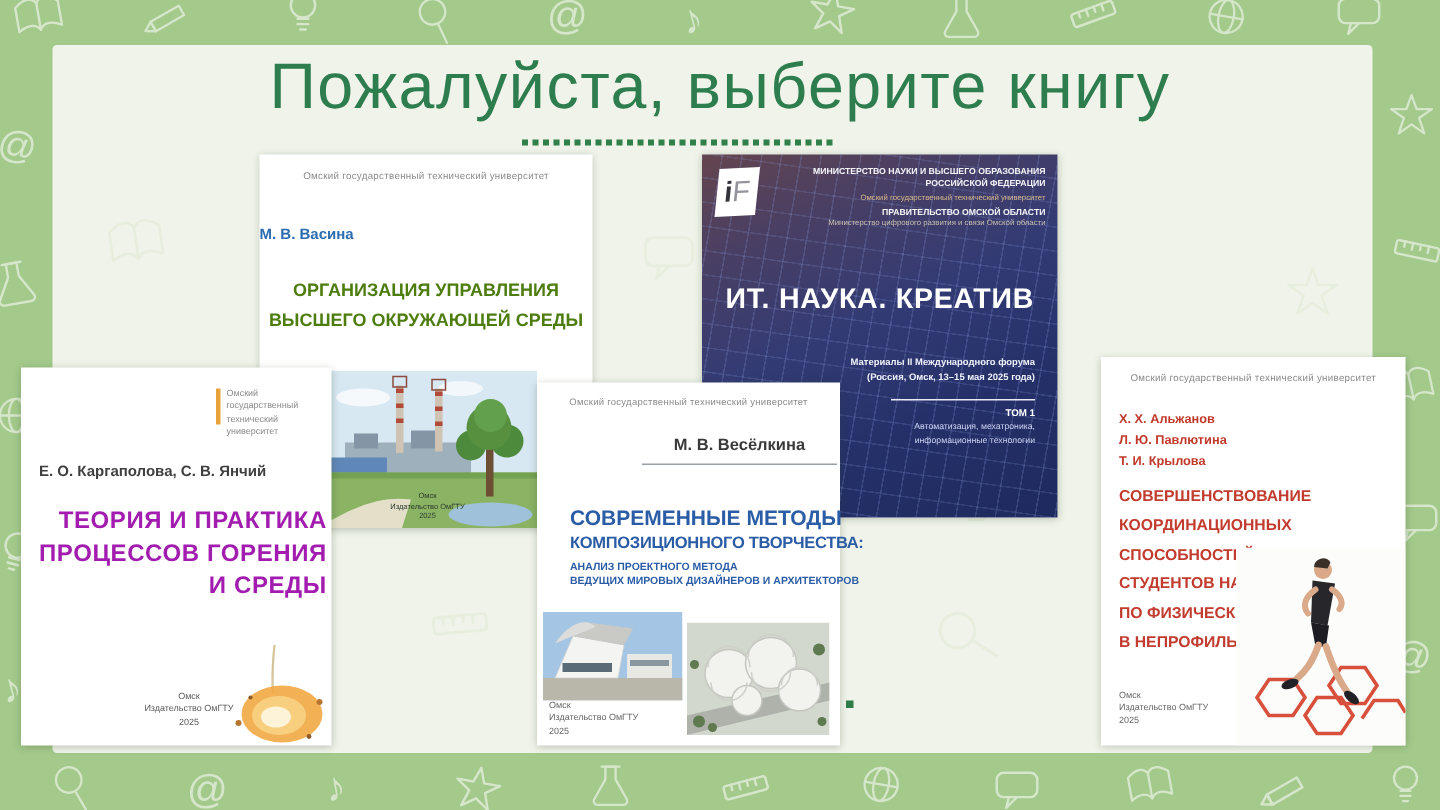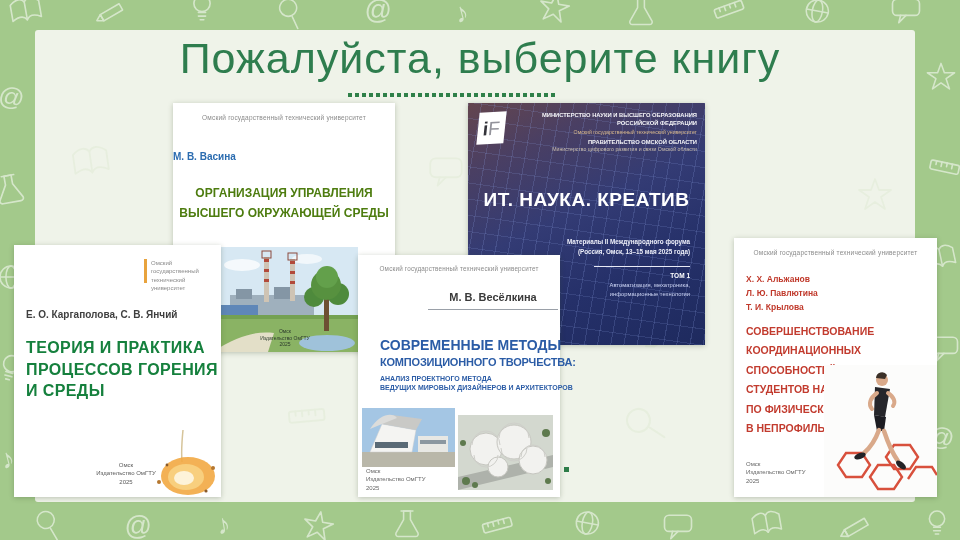--- a/index.html
+++ b/index.html
@@ -25,22 +25,22 @@
   .bk1 .pic{position:absolute;left:39px;top:144px;width:146px;height:105px;overflow:hidden;}
   .bk1 .imprint{position:absolute;left:0;bottom:4px;width:100%;text-align:center;
        font-size:5px;line-height:1.35;color:#2c3a2c;}
 
   
   .bk2{left:14px;top:245px;width:207px;height:252px;z-index:3;}
   .bk2 .unibar{position:absolute;left:130px;top:14px;display:flex;gap:4px;}
   .bk2 .unibar .bar{width:3px;height:24px;background:#e8a33d;}
   .bk2 .unibar .txt{font-size:6px;line-height:1.4;color:#8a8a8a;text-align:left;}
   .bk2 .auth{position:absolute;left:12px;top:64px;font-size:10px;font-weight:bold;color:#3f3f3f;}
-  .bk2 .ttl{position:absolute;left:12px;top:92px;font-size:16px;font-weight:bold;color:#15803d;
-       line-height:1.35;letter-spacing:.4px;white-space:nowrap;}
+  .bk2 .ttl{position:absolute;left:12px;top:92px;font-size:16px;font-weight:bold;color:#a21caf;
+       line-height:1.35;letter-spacing:.4px;white-space:nowrap;text-align:right;}
   .bk2 .imprint{position:absolute;left:72px;top:216px;width:80px;text-align:center;
        font-size:6px;line-height:1.4;color:#5a5a5a;}
   .bk2 .expl{position:absolute;left:132px;top:185px;width:75px;height:67px;}
 
   
   .bk3{left:468px;top:103px;width:237px;height:242px;z-index:2;overflow:hidden;
        background:linear-gradient(155deg,#64454e 0%,#4a3f63 20%,#333b74 45%,#253069 70%,#1e2a5e 100%);}
   .bk3 .grid{position:absolute;inset:0;
        background-image:repeating-linear-gradient(100deg,rgba(135,155,220,.22) 0 1px,transparent 1px 13px),
                         repeating-linear-gradient(8deg,rgba(135,155,220,.18) 0 1px,transparent 1px 16px);}

